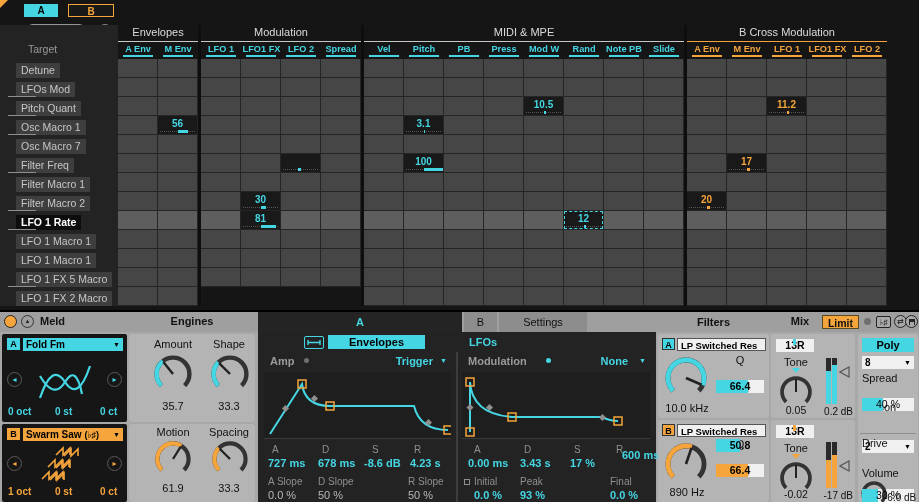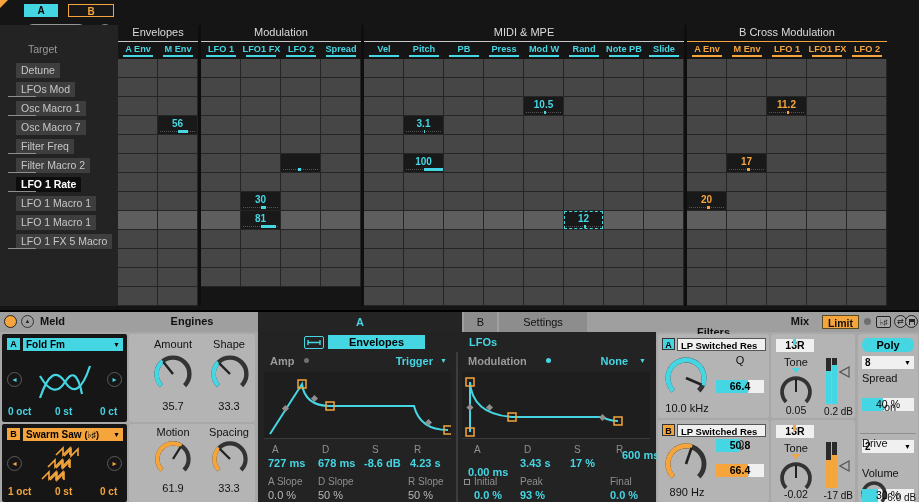--- a/index.html
+++ b/index.html
@@ -94,42 +94,51 @@
           <div class="m-labelcol">
             <div class="m-copyrow"></div>
             <div class="m-target">Target</div>
             <div class="m-rowlabel">
               <span class="chip">Detune</span>
             </div>
             <div class="m-rowlabel mod">
               <span class="chip">LFOs Mod</span>
             </div>
             <div class="m-rowlabel mod">
+              <span class="chip">Pitch Quant</span>
+            </div>
+            <div class="m-rowlabel mod">
               <span class="chip">Osc Macro 1</span>
             </div>
             <div class="m-rowlabel">
               <span class="chip">Osc Macro 7</span>
             </div>
             <div class="m-rowlabel mod">
               <span class="chip">Filter Freq</span>
             </div>
+            <div class="m-rowlabel">
+              <span class="chip">Filter Macro 1</span>
+            </div>
             <div class="m-rowlabel mod">
               <span class="chip">Filter Macro 2</span>
             </div>
             <div class="m-rowlabel sel mod">
               <span class="chip">LFO 1 Rate</span>
             </div>
             <div class="m-rowlabel">
               <span class="chip">LFO 1 Macro 1</span>
             </div>
             <div class="m-rowlabel">
               <span class="chip">LFO 1 Macro 1</span>
             </div>
             <div class="m-rowlabel mod">
               <span class="chip">LFO 1 FX 5 Macro</span>
+            </div>
+            <div class="m-rowlabel">
+              <span class="chip">LFO 1 FX 2 Macro</span>
             </div>
           </div>
           <div class="m-group">
             <div class="m-gtitle" style="border-bottom-color: rgb(200, 200, 200);">Envelopes</div>
             <div class="m-hrow">
               <div class="m-ch">
                 <span style="color: rgb(69, 214, 228);">A Env</span>
                 <div class="m-chbar" style="background: rgb(69, 214, 228);"></div>
               </div>
               <div class="m-ch">
@@ -641,21 +650,21 @@
 
   <div id="device">
     <div class="titlebar">
       <div class="abs power"></div>
       <div class="abs fold">▲</div>
       <div class="abs blk bold" style="left:40px;top:3px;">Meld</div>
       <div class="abs blk bold" style="left:129px;top:3px;width:126px;text-align:center;">Engines</div>
       <div class="abs dtab sel" style="left:258px;width:204px;">A</div>
       <div class="abs dtab unsel" style="left:464px;width:33px;">B</div>
       <div class="abs dtab unsel" style="left:499px;width:88px;">Settings</div>
-      <div class="abs blk bold" style="left:658px;top:14px;width:111px;text-align:center;">Filters</div>
+      <div class="abs blk bold" style="left:658px;top:4px;width:111px;text-align:center;">Filters</div>
       <div class="abs blk bold" style="left:782px;top:3px;width:36px;text-align:center;">Mix</div>
       <div class="abs limitbtn" style="left:822px;top:3px;width:37px;height:14px;">Limit</div>
       <div class="abs graydot" style="left:864px;top:6px;"></div>
       <div class="abs tbicon" style="left:876px;top:4px;width:15px;height:12px;border-radius:2px;font-size:8px;line-height:11px;">♭♯</div>
       <div class="abs tbicon" style="left:894px;top:3px;width:13px;height:13px;border-radius:50%;font-size:8px;line-height:12px;">⇄</div>
       <div class="abs tbicon" style="left:905px;top:3px;width:13px;height:13px;border-radius:50%;">
         <div class="abs" style="left:3px;top:3px;width:6px;height:6px;background:#222;">
             <div class="abs" style="left:1px;top:3px;width:4px;height:3px;background:#a8a8a8;"></div>
           </div>
       </div>
@@ -797,21 +806,21 @@
           <g fill="#8f8f8f">
             <rect x="5.5" y="33" width="5" height="5" transform="rotate(45 8 35.5)"></rect>
             <rect x="25" y="33" width="5" height="5" transform="rotate(45 27.5 35.5)"></rect>
             <rect x="138" y="43" width="5" height="5" transform="rotate(45 140.5 45.5)"></rect>
           </g>
         </svg>
         <div class="abs plabel" style="left:16px;top:92px;">A</div>
         <div class="abs plabel" style="left:66px;top:92px;">D</div>
         <div class="abs plabel" style="left:116px;top:92px;">S</div>
         <div class="abs plabel" style="left:158px;top:92px;">R</div>
-        <div class="abs pval" style="left:10px;top:105px;margin-top:9px;">0.00 ms</div>
+        <div class="abs pval" style="left:10px;top:105px;">0.00 ms</div>
         <div class="abs pval" style="left:62px;top:105px;">3.43 s</div>
         <div class="abs pval" style="left:112px;top:105px;">17 %</div>
         <div class="abs pval" style="left:152px;top:97px;margin-left:12px;">600 ms</div>
         <div class="abs checkbox" style="left:6px;top:127px;"></div>
         <div class="abs plabel" style="left:16px;top:124px;">Initial</div>
         <div class="abs plabel" style="left:62px;top:124px;">Peak</div>
         <div class="abs plabel" style="left:152px;top:124px;">Final</div>
         <div class="abs pval" style="left:16px;top:137px;">0.0 %</div>
         <div class="abs pval" style="left:62px;top:137px;">93 %</div>
         <div class="abs pval" style="left:152px;top:137px;">0.0 %</div>
@@ -907,21 +916,21 @@
       <div class="mbar" style="left:61px;top:22px;height:46px;">
           <div class="mfill" style="background: var(--orange); height: 72%;"></div>
         </div>
       <svg class="abs" style="left:68px;top:40px;" width="11" height="12">
           <polygon points="10,1 10,11 1,6" fill="#b4b4b4" stroke="#555" stroke-width="1.2"></polygon>
         </svg>
       <div class="abs knobval" style="left:42px;top:70px;width:40px;font-size:10px;text-align:right;">-17 dB</div>
     </div>
 
     <div class="abs lightbox" style="left:858px;top:22px;width:60px;height:168px;">
-      <div class="abs envtab" style="left:4px;top:4px;width:52px;height:14px;background:var(--cyan);color:#000;line-height:14px;border-radius:6px;">Poly</div>
+      <div class="abs envtab" style="left:4px;top:4px;width:52px;height:14px;background:var(--cyan);color:#000;line-height:14px;border-radius:0;">Poly</div>
       <div class="abs dd whitebox" style="left:4px;top:22px;width:52px;height:13px;"><span>8</span><span class="arr">▼</span></div>
       <div class="abs blk" style="left:4px;top:38px;">Spread</div>
       <div class="abs whitebox" style="left:4px;top:51px;width:52px;height:13px;">
         <div class="wb-fill" style="background: var(--cyan); width: 40%;"></div>
         <div class="wb-text" style="font-weight:normal;">40 %</div>
       </div>
       <div class="abs blk" style="left:4px;top:67px;">Unison</div>
       <div class="abs dd whitebox" style="left:4px;top:80px;width:52px;height:13px;"><span>2</span><span class="arr">▼</span></div>
       <div class="abs divider" style="left:2px;top:99px;width:56px;"></div>
       <div class="abs blk" style="left:4px;top:103px;">Drive</div>

